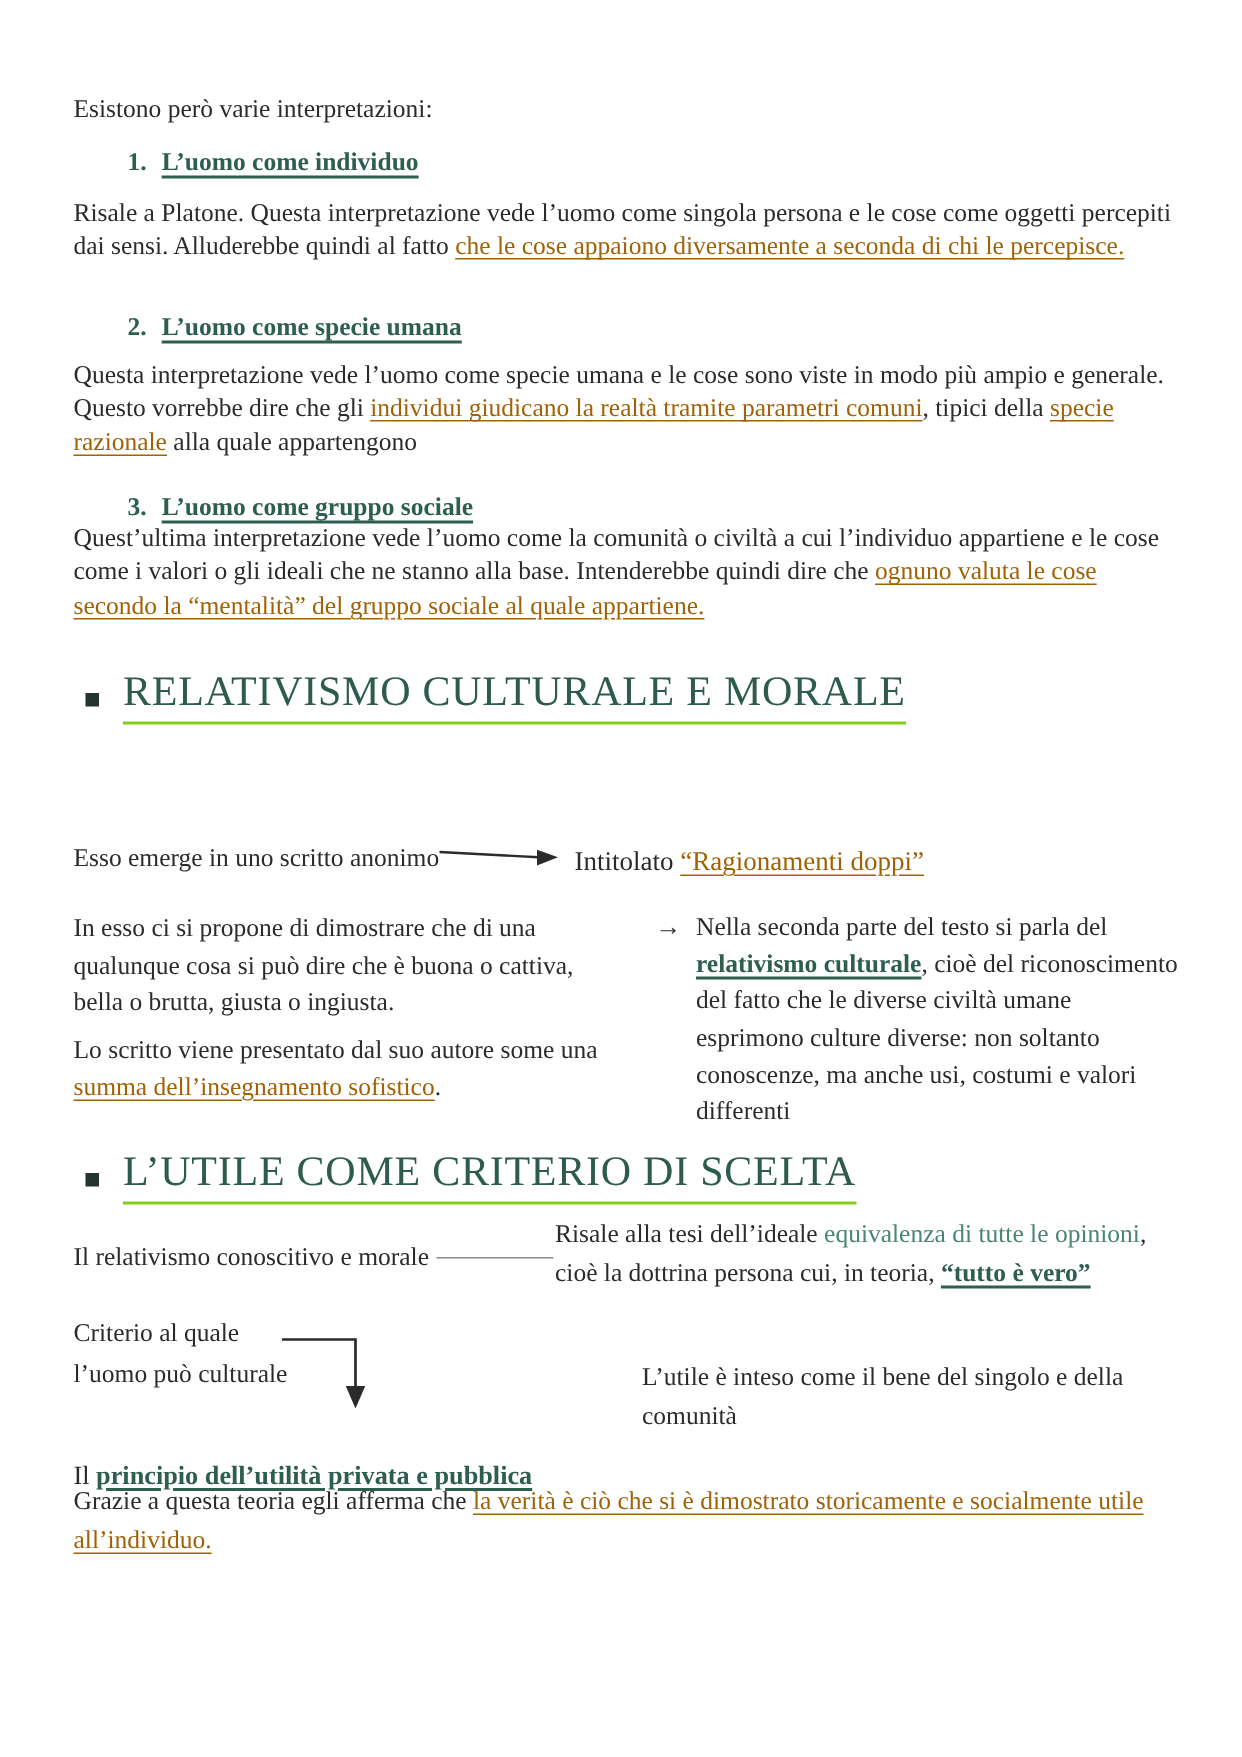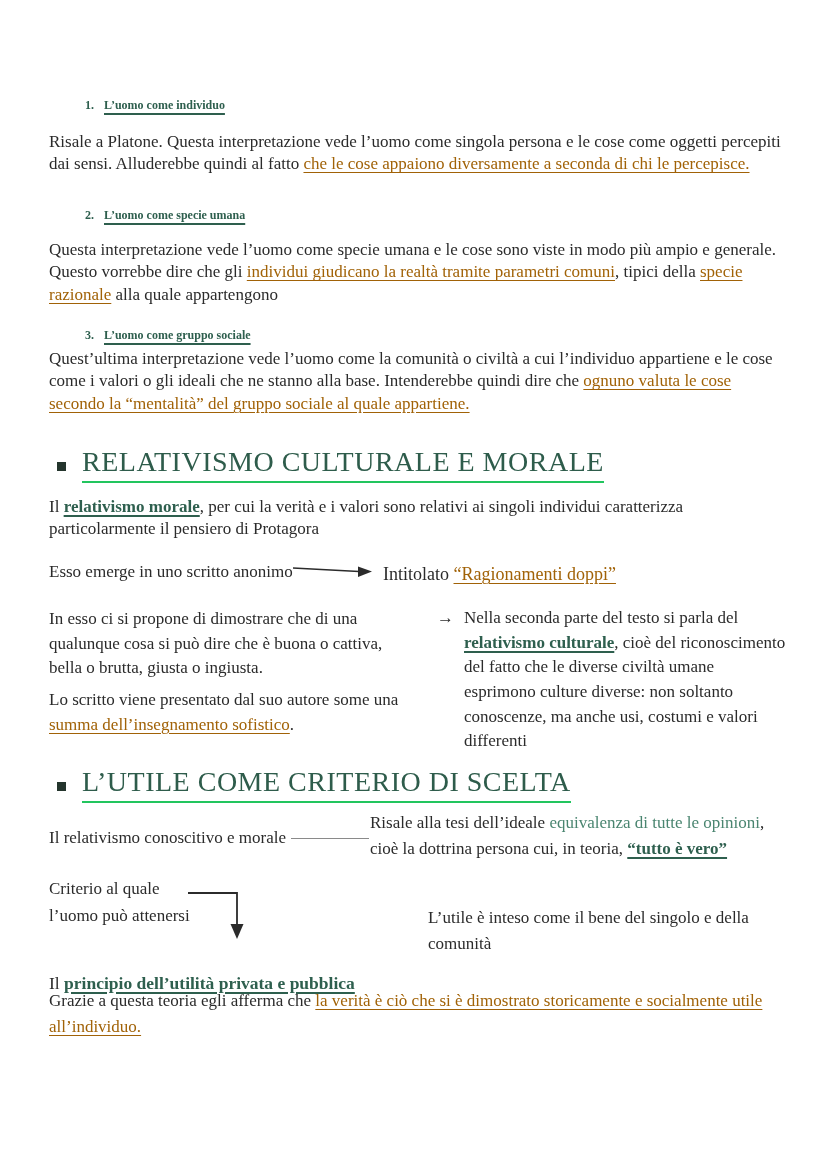--- a/index.html
+++ b/index.html
@@ -9,58 +9,58 @@
     background:#ffffff;
     font-family:"Liberation Serif","DejaVu Serif",serif;
     color:#2b2b2b;
     overflow:hidden;
   }
   .abs{position:absolute;}
   .body-text{font-size:17px;line-height:1.32;color:#2b2b2b;}
   .lnk{color:#a16207;text-decoration:underline;text-underline-offset:3px;text-decoration-thickness:1px;}
   .lnk-b{color:#2e5f4e;font-weight:bold;text-decoration:underline;text-underline-offset:3px;text-decoration-thickness:1.5px;}
   .grn{color:#4a8570;}
-  .list-item{font-size:12px;}
+  .list-item{font-size:17px;}
   .list-num{font-weight:bold;color:#2e5f4e;margin-right:10px;}
   .list-title{color:#2e5f4e;font-weight:bold;text-decoration:underline;text-underline-offset:4px;text-decoration-thickness:1.5px;}
   .sec-heading{display:flex;align-items:center;gap:16px;}
   .sq-bullet{width:9px;height:9px;background:#24352d;flex:0 0 auto;margin-top:4px;}
   .sec-title{
     font-size:28px;color:#2e5c4b;letter-spacing:0.5px;
-    border-bottom:2px solid #22c55e;padding-bottom:3px;display:inline-block;
+    border-bottom:2px solid #84cc16;padding-bottom:3px;display:inline-block;
   }
   .col-left{width:362px;}
   .col-right{display:flex;gap:10px;width:350px;}
   .connector{border-top:1.6px solid #8a8a8a;}
   svg{display:block;}
 </style>
 </head>
 <body>
 
 <div class="page">
 
+  <div class="abs body-text" style="left:49px;top:62px;">Esistono però varie interpretazioni:</div>
 
   <div class="abs list-item" style="left:85px;top:98px;"><span class="list-num">1.</span><span class="list-title">L’uomo come individuo</span></div>
 
   <div class="abs body-text" style="left:49px;top:131px;width:738px;"><span>Risale a Platone. Questa interpretazione vede l’uomo come singola persona e le cose come oggetti percepiti dai sensi. Alluderebbe quindi al fatto </span><span class="lnk">che le cose appaiono diversamente a seconda di chi le percepisce.</span></div>
 
   <div class="abs list-item" style="left:85px;top:208px;"><span class="list-num">2.</span><span class="list-title">L’uomo come specie umana</span></div>
 
   <div class="abs body-text" style="left:49px;top:239px;width:738px;"><span>Questa interpretazione vede l’uomo come specie umana e le cose sono viste in modo più ampio e generale. Questo vorrebbe dire che gli </span><span class="lnk">individui giudicano la realtà tramite parametri comuni</span><span>, tipici della </span><span class="lnk">specie razionale</span><span> alla quale appartengono</span></div>
 
   <div class="abs list-item" style="left:85px;top:328px;"><span class="list-num">3.</span><span class="list-title">L’uomo come gruppo sociale</span></div>
 
   <div class="abs body-text" style="left:49px;top:348px;width:738px;"><span>Quest’ultima interpretazione vede l’uomo come la comunità o civiltà a cui l’individuo appartiene e le cose come i valori o gli ideali che ne stanno alla base. Intenderebbe quindi dire che </span><span class="lnk">ognuno valuta le cose secondo la “mentalità” del gruppo sociale al quale appartiene.</span></div>
 
   <div class="abs sec-heading" style="left:57px;top:446px;">
     <span class="sq-bullet"></span>
     <span class="sec-title">RELATIVISMO CULTURALE E MORALE</span>
   </div>
 
-  <div class="abs body-text" style="left:49px;top:496px;width:738px;"><span>Il </span><span class="lnk-b">relativismo morale</span><span>, per cui la verità e i valori sono relativi ai singoli individui caratterizza particolarmente il pensiero di Protagora</span></div>
 
   <div class="abs body-text" style="left:49px;top:561px;">Esso emerge in uno scritto anonimo</div>
   <svg class="abs" style="left:292px;top:563px;" width="84" height="16" viewBox="0 0 84 16">
     <line x1="1" y1="5" x2="67" y2="8.5" stroke="#2b2b2b" stroke-width="1.6"></line>
     <polygon points="66,3.5 80,8.5 66,14" fill="#2b2b2b"></polygon>
   </svg>
   <div class="abs body-text" style="left:383px;top:563px;font-size:18px;"><span>Intitolato </span><span class="lnk">“Ragionamenti doppi”</span></div>
 
   <div class="abs body-text col-left" style="left:49px;top:688px;line-height:1.45;"><span>Lo scritto viene presentato dal suo autore some una </span><span class="lnk">summa dell’insegnamento sofistico</span><span>.</span></div>
   <div class="abs body-text col-left" style="left:49px;top:607px;line-height:1.45;">In esso ci si propone di dimostrare che di una qualunque cosa si può dire che è buona o cattiva, bella o brutta, giusta o ingiusta.</div>
@@ -75,21 +75,21 @@
     <span class="sec-title">L’UTILE COME CRITERIO DI SCELTA</span>
   </div>
 
   <div class="abs body-text" style="left:370px;top:810px;width:405px;line-height:1.5;"><span>Risale alla tesi dell’ideale </span><span class="grn">equivalenza di tutte le opinioni</span><span>, cioè la dottrina persona cui, in teoria, </span><span class="lnk-b">“tutto è vero”</span></div>
 
   <div class="abs body-text" style="left:49px;top:827px;">Il relativismo conoscitivo e morale</div>
   <div class="abs connector" style="left:291px;top:838px;width:78px;"></div>
 
   <div class="abs body-text" style="left:49px;top:875px;line-height:1.6;">
     <div>Criterio al quale</div>
-    <div>l’uomo può attenersi</div>
+    <div>l’uomo può culturale</div>
   </div>
   <svg class="abs" style="left:186px;top:884px;" width="64" height="62" viewBox="0 0 64 62">
     <path d="M2 9 H51 V40" fill="none" stroke="#2b2b2b" stroke-width="1.8"></path>
     <polygon points="44.5,40 57.5,40 51,55" fill="#2b2b2b"></polygon>
   </svg>
 
   <div class="abs body-text" style="left:49px;top:930px;font-size:17.5px;margin-top:42px;"><span>Il </span><span class="lnk-b">principio dell’utilità privata e pubblica</span></div>
 
   <div class="abs body-text" style="left:428px;top:905px;width:345px;line-height:1.55;">L’utile è inteso come il bene del singolo e della comunità</div>
 

